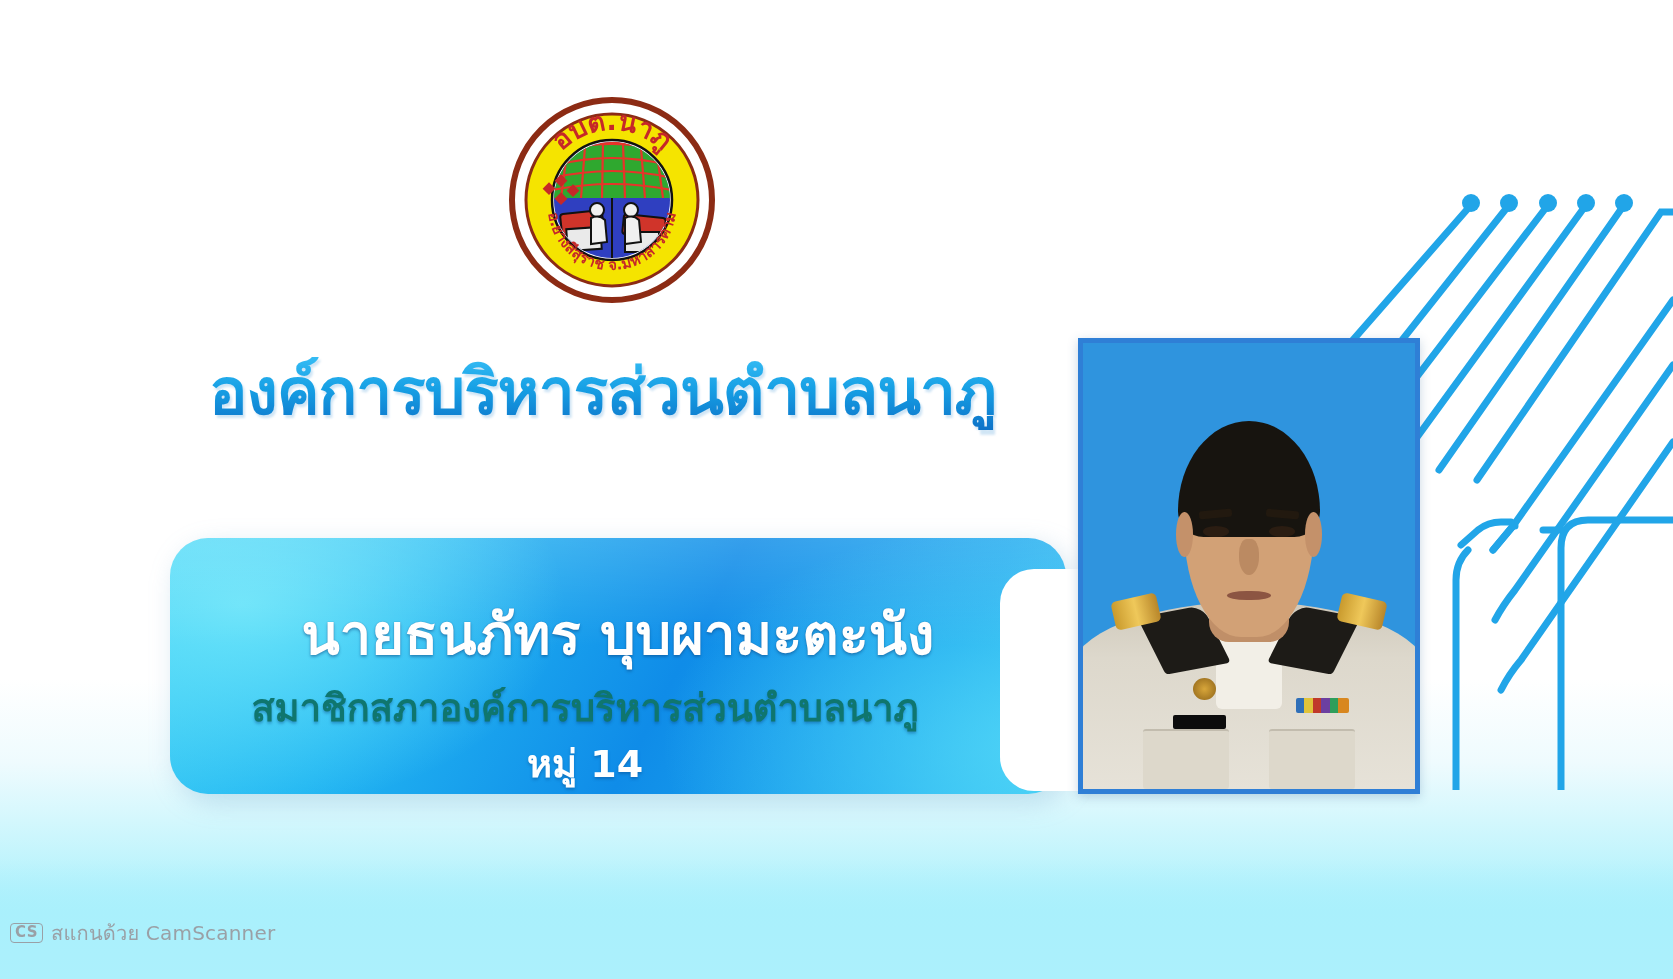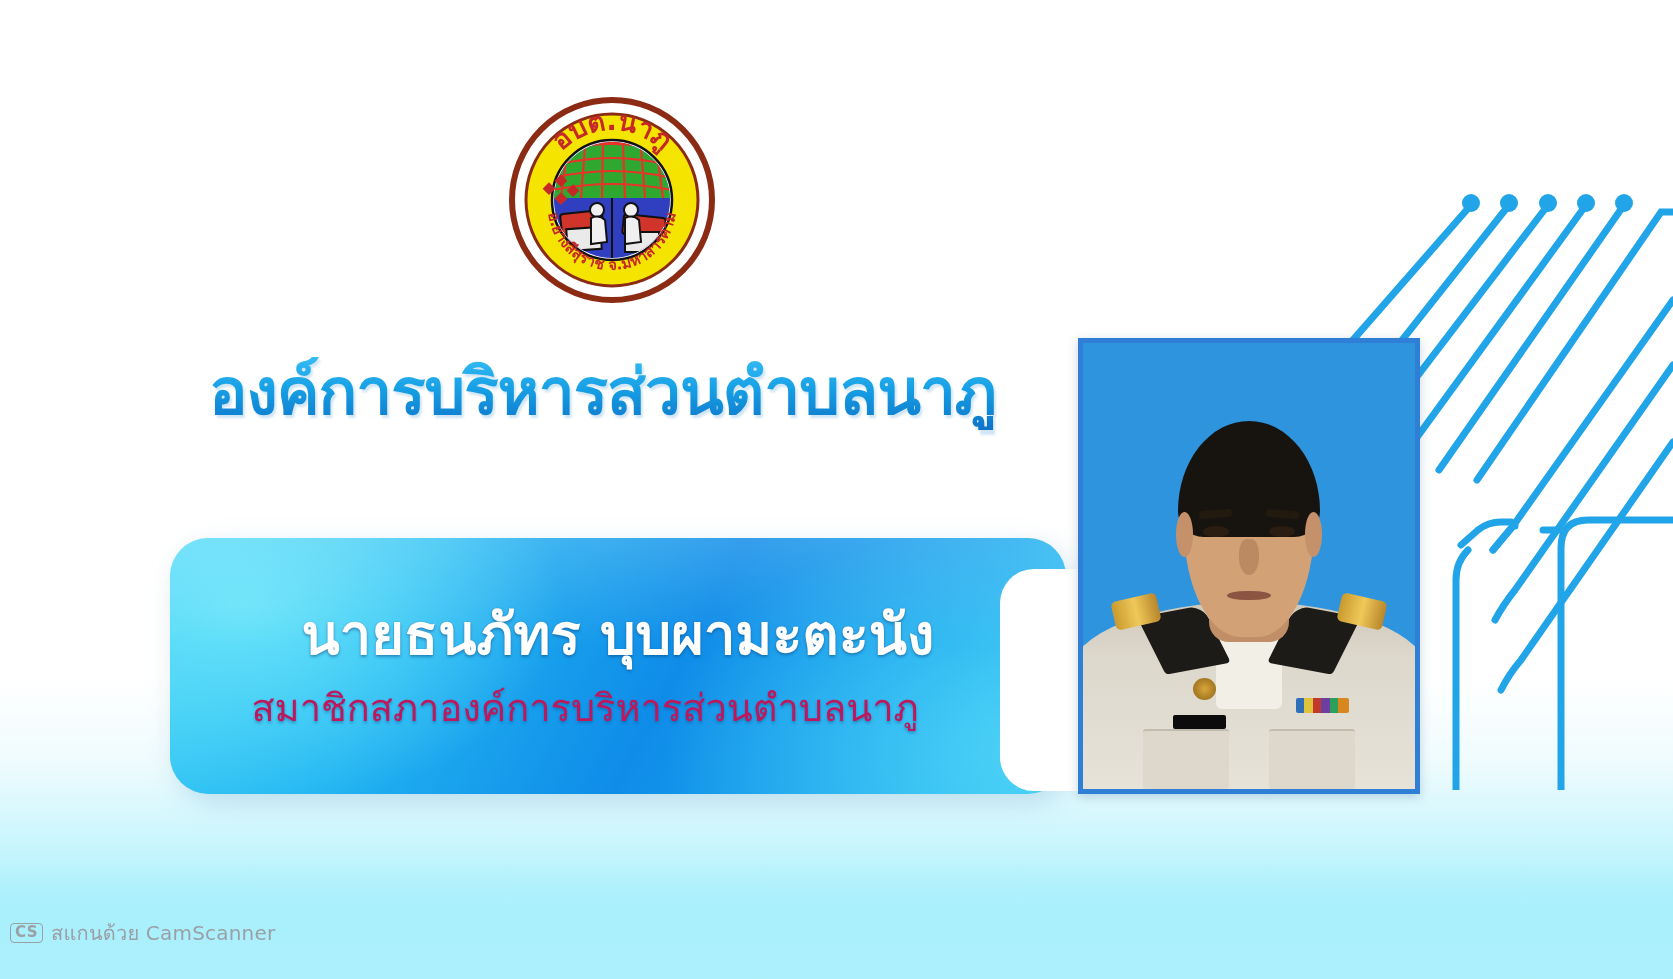--- a/index.html
+++ b/index.html
@@ -87,21 +87,21 @@
     position:absolute;left:170px;top:601px;width:896px;
     text-align:center;
     font-size:56px;font-weight:bold;color:#ffffff;
     letter-spacing:0px;white-space:nowrap;
     text-shadow:0 2px 3px rgba(10,70,130,.45), 0 0 1px rgba(10,70,130,.6);
     line-height:1.2;
   }
   .role-line{
     position:absolute;left:170px;top:686px;width:830px;
     text-align:center;
-    font-size:38px;font-weight:normal;color:#be185d;
+    font-size:38px;font-weight:bold;color:#0f766e;
     white-space:nowrap;
     text-shadow:0 2px 3px rgba(10,70,130,.42);
     line-height:1.2;
   }
   .moo-line{
     position:absolute;left:170px;top:742px;width:830px;
     text-align:center;
     font-size:38px;font-weight:bold;color:#ffffff;
     white-space:nowrap;
     text-shadow:0 2px 3px rgba(10,70,130,.42);
@@ -296,20 +296,21 @@
   <div class="org-title">องค์การบริหารส่วนตำบลนาภู</div>
 
   <div class="card-shadow"></div>
   <div class="card">
     <div class="card-gloss"></div>
   </div>
   <div class="card-notch"></div>
 
   <div class="name-line">นายธนภัทร บุบผามะตะนัง</div>
   <div class="role-line">สมาชิกสภาองค์การบริหารส่วนตำบลนาภู</div>
+  <div class="moo-line">หมู่ 14</div>
 
   <div class="portrait-frame">
     <div class="portrait">
       <div class="p-shoulders"></div>
       <div class="p-pocket-l"></div>
       <div class="p-pocket-r"></div>
       <div class="p-shirtgap"></div>
       <div class="p-collar-l"></div>
       <div class="p-collar-r"></div>
       <div class="p-epaulet-l"></div>

